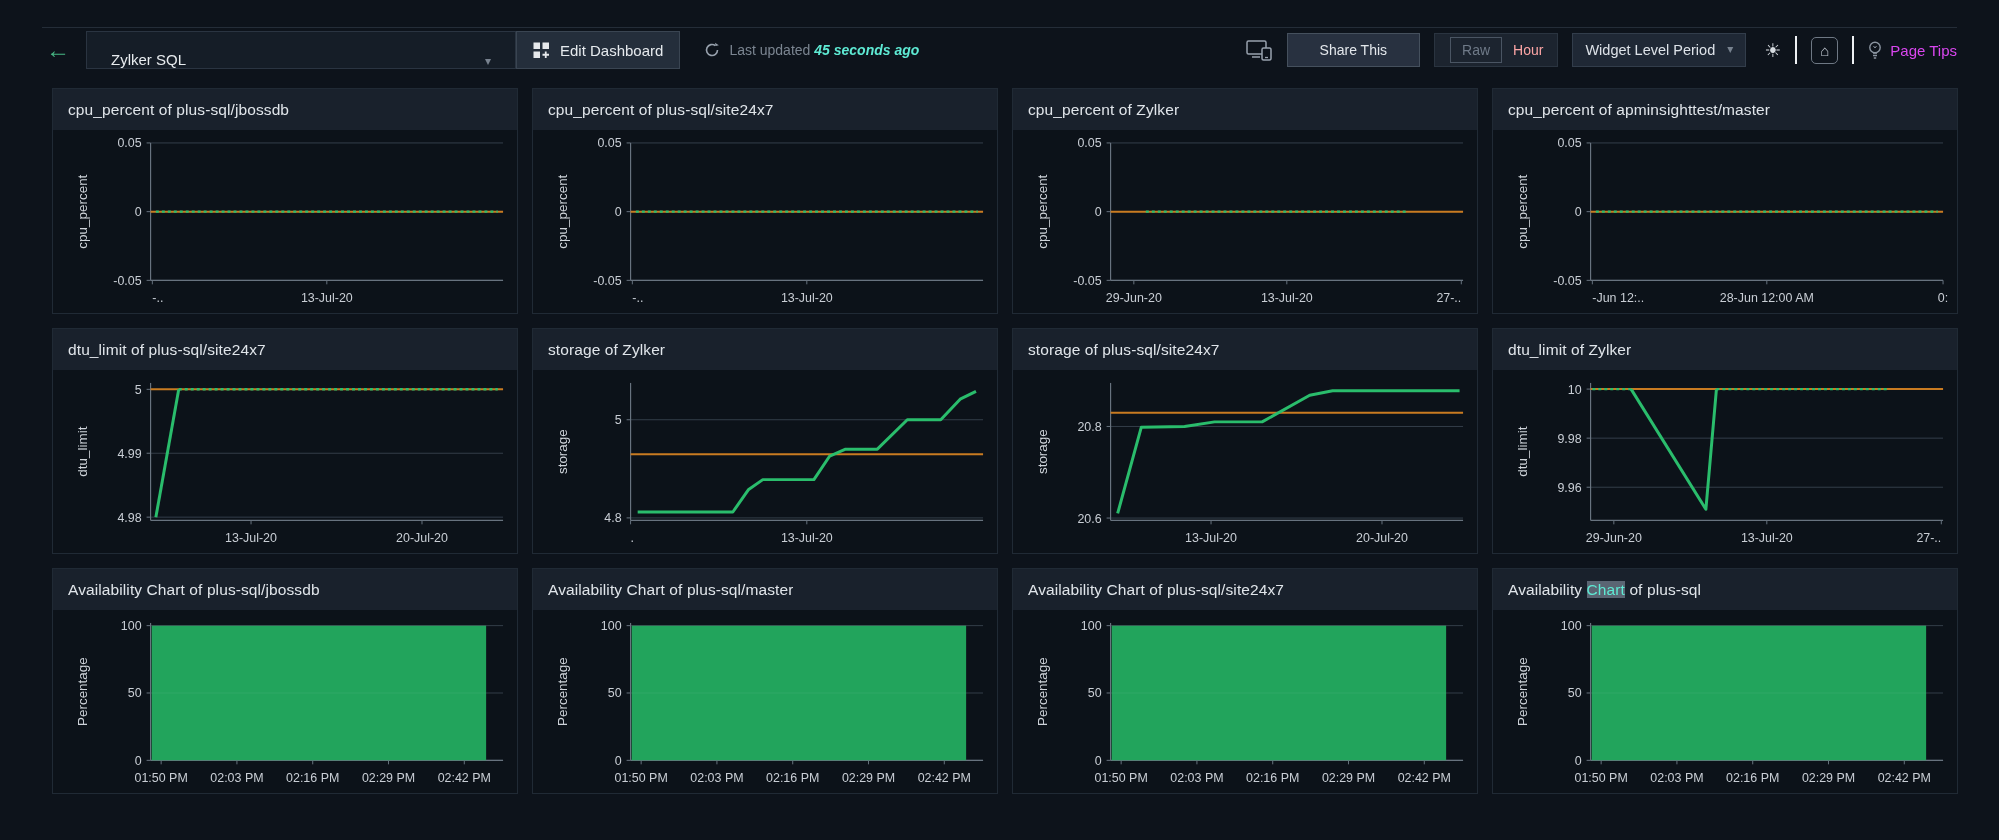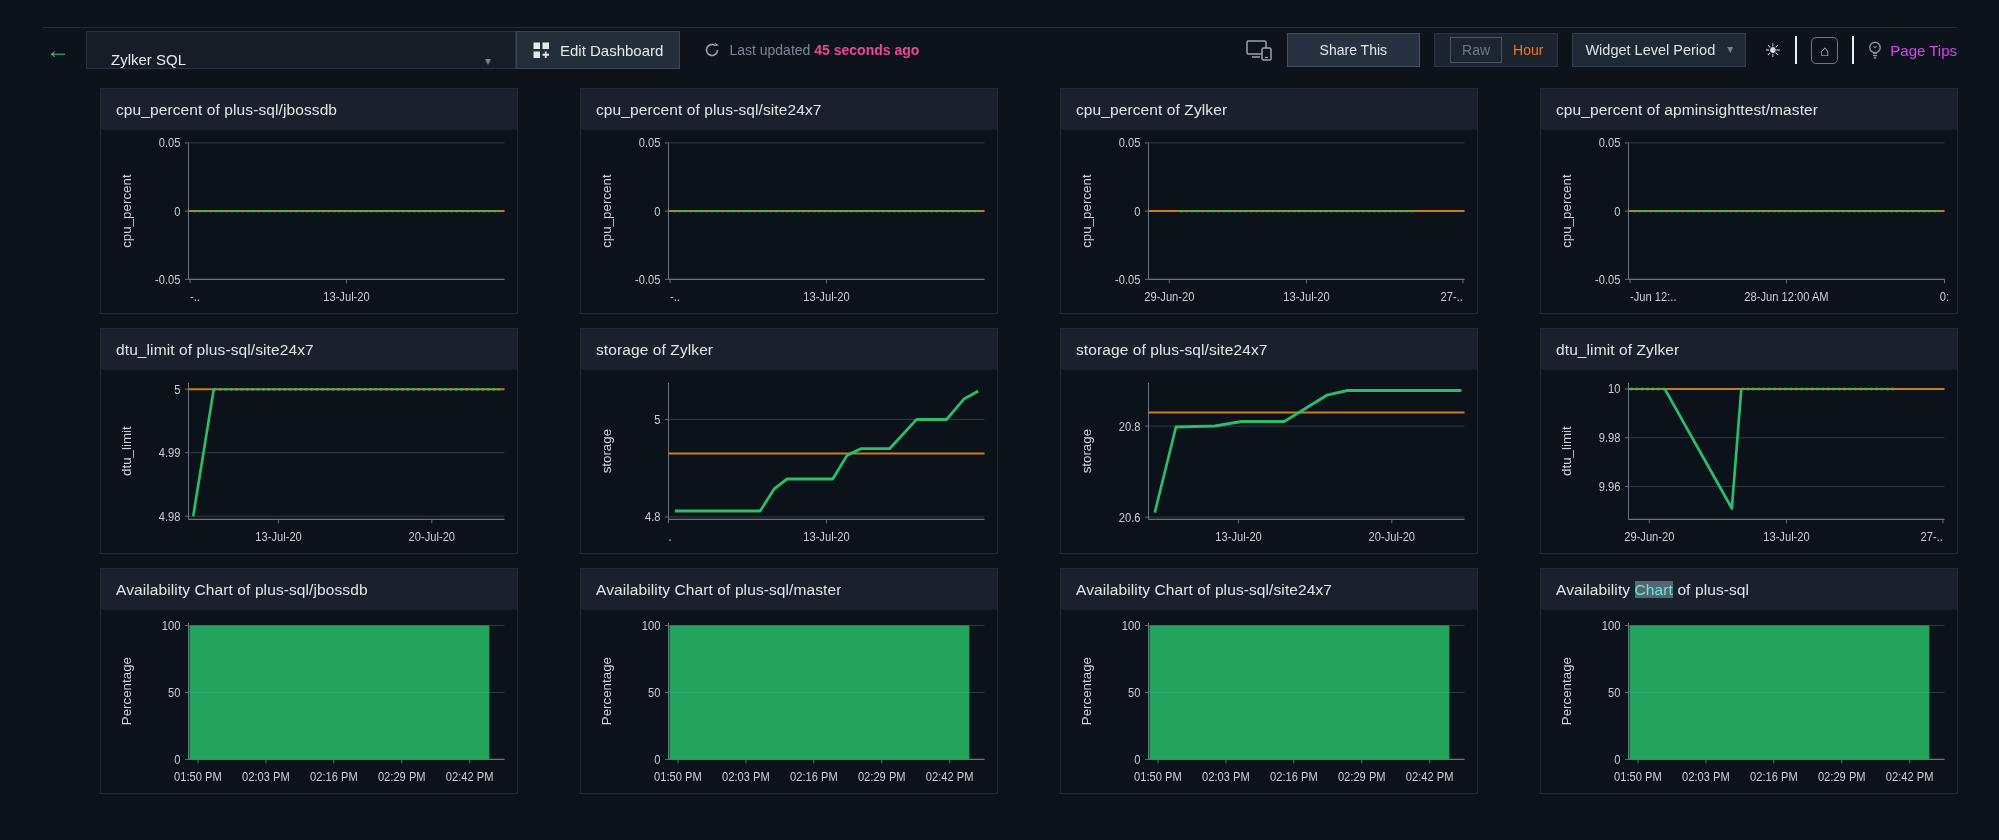--- a/index.html
+++ b/index.html
@@ -15,36 +15,36 @@
   .select1 {
     width:430px; height:38px; display:flex; align-items:flex-end; justify-content:space-between;
     background:#151d27; border:1px solid #2a3441; padding:0 24px; font-size:15px; color:#e8ecef; cursor:pointer;
   }
   .caret { color:#78828f; font-size:12px; }
   .btn-edit {
     height:38px; display:flex; align-items:center; gap:10px; 
     background:#242e3b; border:1px solid #3a4552; padding:0 16px; font-size:15px; color:#e6eaee; cursor:pointer;
   }
   .updated { display:flex; align-items:center; gap:9px; margin-left:24px; color:#7b8591; font-size:14px; }
-  .updated b { color:#ec4899; }
+  .updated b { color:#5eead4;font-style:italic; }
   .right-cluster { margin-left:auto; display:flex; align-items:center; gap:14px; }
   .btn-share { padding:8px 32px; border:1px solid #45505d; background:#283140; color:#e3e7eb; font-size:14px; cursor:pointer; }
   .seg { display:flex; align-items:center; background:#1c242f; border:1px solid #2a3440; padding:3px; font-size:14px; }
   .seg-raw { border:1px solid #4a5563; padding:4px 11px; color:#6f7a88; cursor:pointer;margin-left:12px; }
-  .seg-hour { padding:4px 11px; color:#f97316; cursor:pointer; }
+  .seg-hour { padding:4px 11px; color:#fca5a5; cursor:pointer; }
   .select2 { display:flex; align-items:flex-start; gap:12px; padding:8px 12px; background:#1f2835; border:1px solid #323d4b; color:#dde2e8; font-size:14.5px; cursor:pointer; }
   .sun { font-size:19px; color:#d6dbe0; margin-left:4px; cursor:pointer; }
   .divider-v { width:2px; height:28px; background:#edf0f3; }
   .home-box { width:27px; height:27px; border:1.5px solid #6e7884; border-radius:5px; display:flex; align-items:center; justify-content:center; color:#c3cad2; font-size:15px; cursor:pointer; }
   .page-tips { display:flex; align-items:center; gap:8px; color:#d946ef; font-size:15px; cursor:pointer; }
   .grid {
     margin:16px 41px 0 52px;
     display:grid; grid-template-columns:repeat(4,1fr); grid-auto-rows:226px; gap:14px;
   }
-  .widget { background:#0c1219; border:1px solid #202a35; display:flex; flex-direction:column;margin-left:48px; }
+  .widget { background:#0c1219; border:1px solid #202a35; display:flex; flex-direction:column; }
   .widget-header { height:41px; background:#19212c; display:flex; align-items:center; padding:0 15px; flex:none; }
   .wtitle { font-size:15.5px; color:#e0e5ea; letter-spacing:.1px; white-space:nowrap; overflow:hidden; }
   .wtitle .hl { background:#5a6573; color:#5eead4; }
   .widget-body { flex:1; }
   .widget-body svg { width:100%; height:100%; display:block; }
   svg text.tick { fill:#c9ced5; font-size:12.5px; font-family:"Liberation Sans","DejaVu Sans",sans-serif; }
   svg text.ylab { fill:#cfd4da; font-size:13.5px; font-family:"Liberation Sans","DejaVu Sans",sans-serif; }
 </style>
 </head>
 <body>

